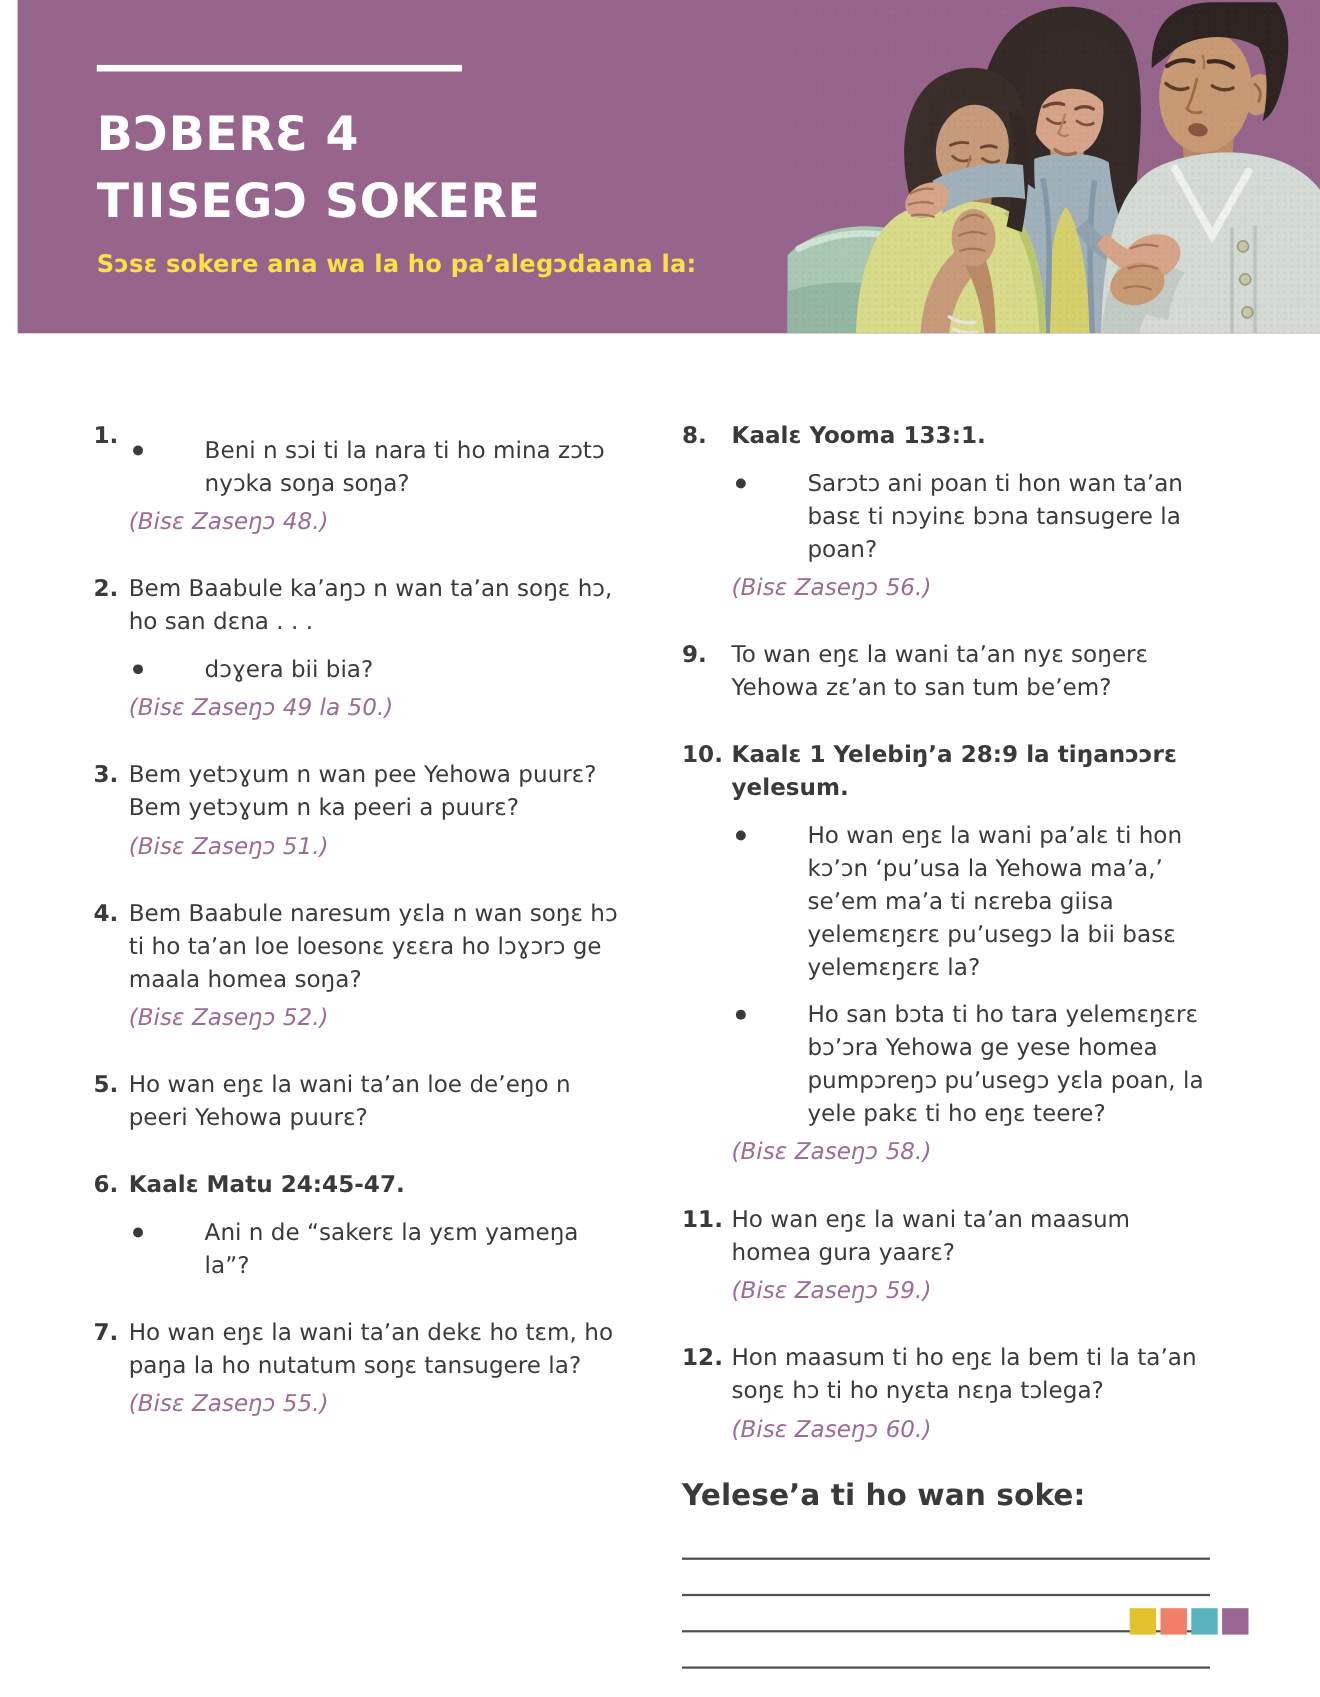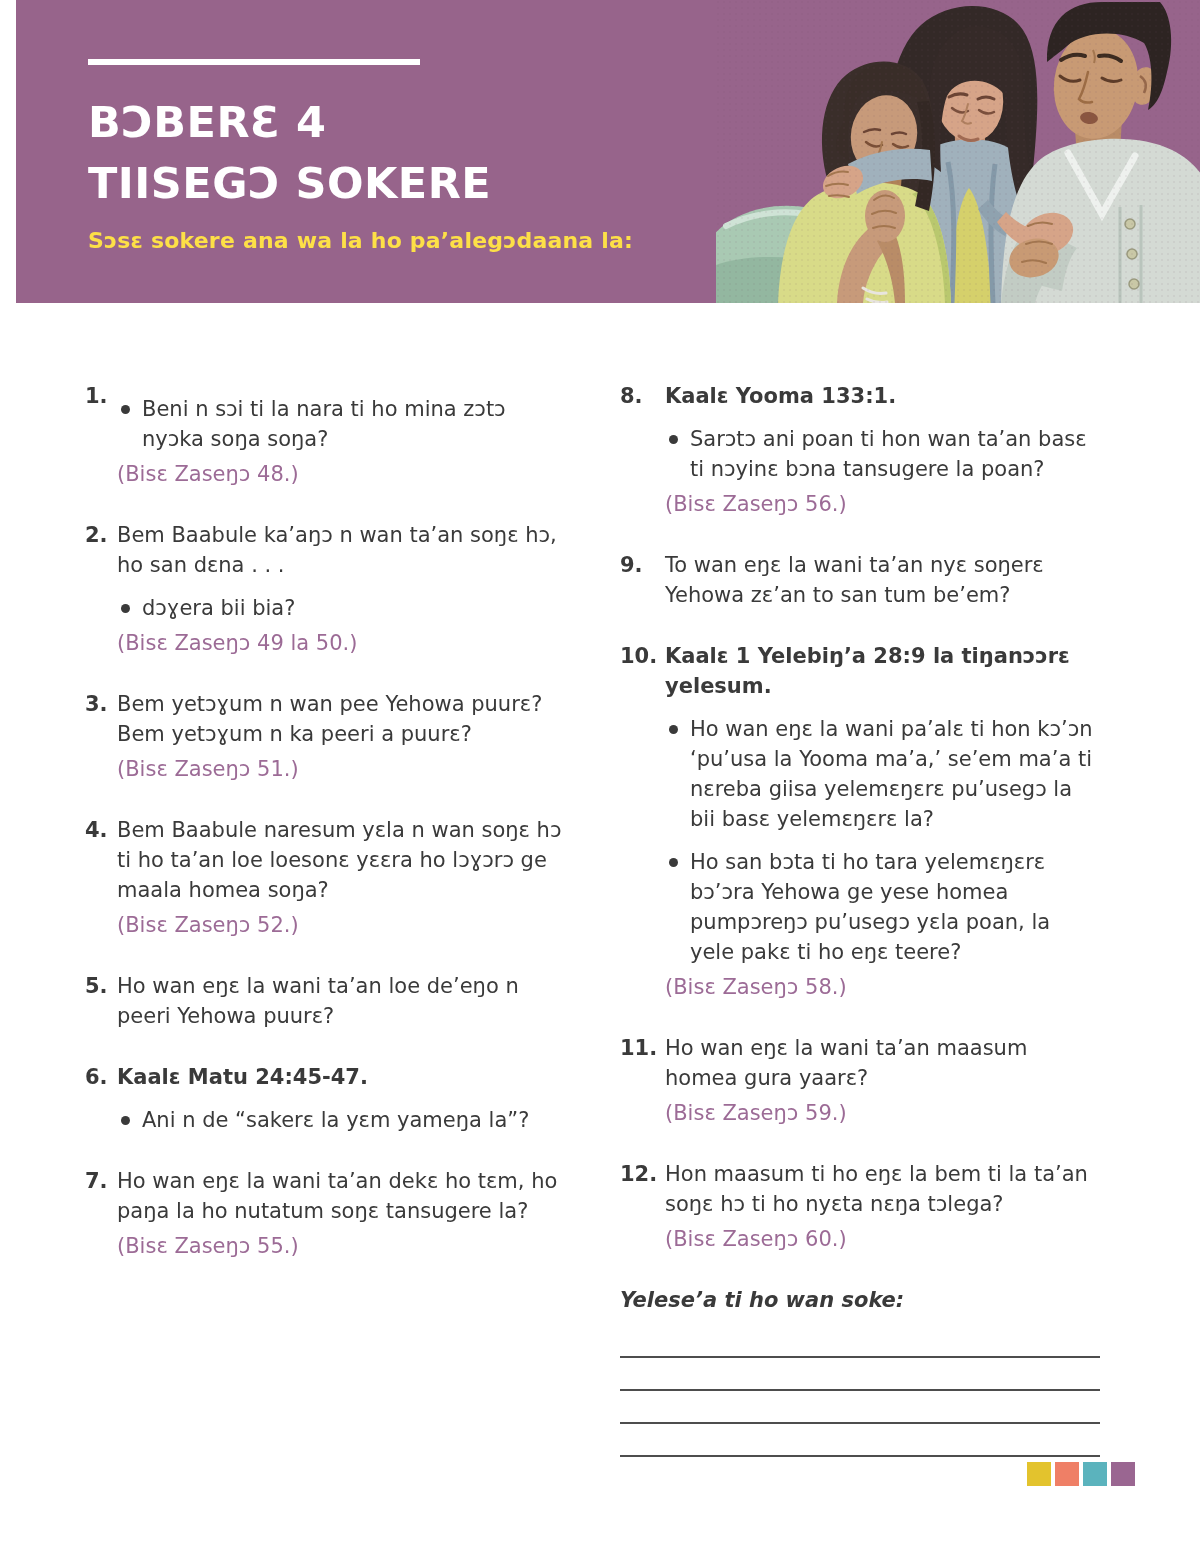--- a/index.html
+++ b/index.html
@@ -33,26 +33,26 @@
     position:absolute;left:85px;top:381px;
     display:flex;gap:55px;
   }
   .col{width:480px;}
   .item{display:flex;margin-bottom:31px;font-size:21px;line-height:30px;}
   .num{flex:0 0 26px;margin-right:6px;font-weight:bold;}
   .col-right .num{flex:0 0 40px;margin-right:5px;}
   .qbody{flex:1;min-width:0;}
   .qbody p{margin:0;}
   .q-bold{font-weight:bold;}
-  .bullet{display:flex;margin-top:13px;padding-left:4px;}
+  .bullet{display:flex;margin-top:13px;padding-left:4px;gap:44px;}
   .bullet + .bullet{margin-top:13px;justify-content:space-between;}
   .dot{flex:0 0 9px;width:9px;height:9px;border-radius:50%;background:#3a3a3a;margin-top:11px;margin-right:12px;}
-  .ref{margin-top:5px !important;color:var(--accent,#9c6b96);}
-  
-  .notes-heading{font-weight:bold;font-size:21px;line-height:30px;margin:0 0 10px 0;font-style:italic;}
+  .ref{margin-top:5px !important;color:var(--accent,#9c6b96);font-style:italic;}
+  
+  .notes-heading{font-weight:bold;font-size:27px;line-height:30px;margin:0 0 10px 0;}
   .answer-line{height:31px;border-bottom:2px solid #4d4d4d;}
   
   .squares{position:absolute;right:65px;bottom:57px;display:flex;gap:4px;}
   .sq{width:24px;height:24px;}
 </style>
 </head>
 <body>
 
 <div class="page">
 
@@ -239,21 +239,21 @@
           <p>To wan eŋɛ la wani ta’an nyɛ soŋerɛ Yehowa zɛ’an to san tum be’em?</p>
         </div>
       </div>
 
       <div class="item">
         <div class="num">10.</div>
         <div class="qbody">
           <p class="q-bold">Kaalɛ 1 Yelebiŋ’a 28:9 la tiŋanɔɔrɛ yelesum.</p>
           <div class="bullet">
             <span class="dot"></span>
-            <p>Ho wan eŋɛ la wani pa’alɛ ti hon kɔ’ɔn ‘pu’usa la Yooma ma’a,’ se’em ma’a ti nɛreba giisa yelemɛŋɛrɛ pu’usegɔ la bii basɛ yelemɛŋɛrɛ la?</p>
+            <p>Ho wan eŋɛ la wani pa’alɛ ti hon kɔ’ɔn ‘pu’usa la Yehowa ma’a,’ se’em ma’a ti nɛreba giisa yelemɛŋɛrɛ pu’usegɔ la bii basɛ yelemɛŋɛrɛ la?</p>
           </div>
           <div class="bullet">
             <span class="dot"></span>
             <p>Ho san bɔta ti ho tara yelemɛŋɛrɛ bɔ’ɔra Yehowa ge yese homea pumpɔreŋɔ pu’usegɔ yɛla poan, la yele pakɛ ti ho eŋɛ teere?</p>
           </div>
           <p class="ref">(Bisɛ Zaseŋɔ 58.)</p>
         </div>
       </div>
 
       <div class="item">

